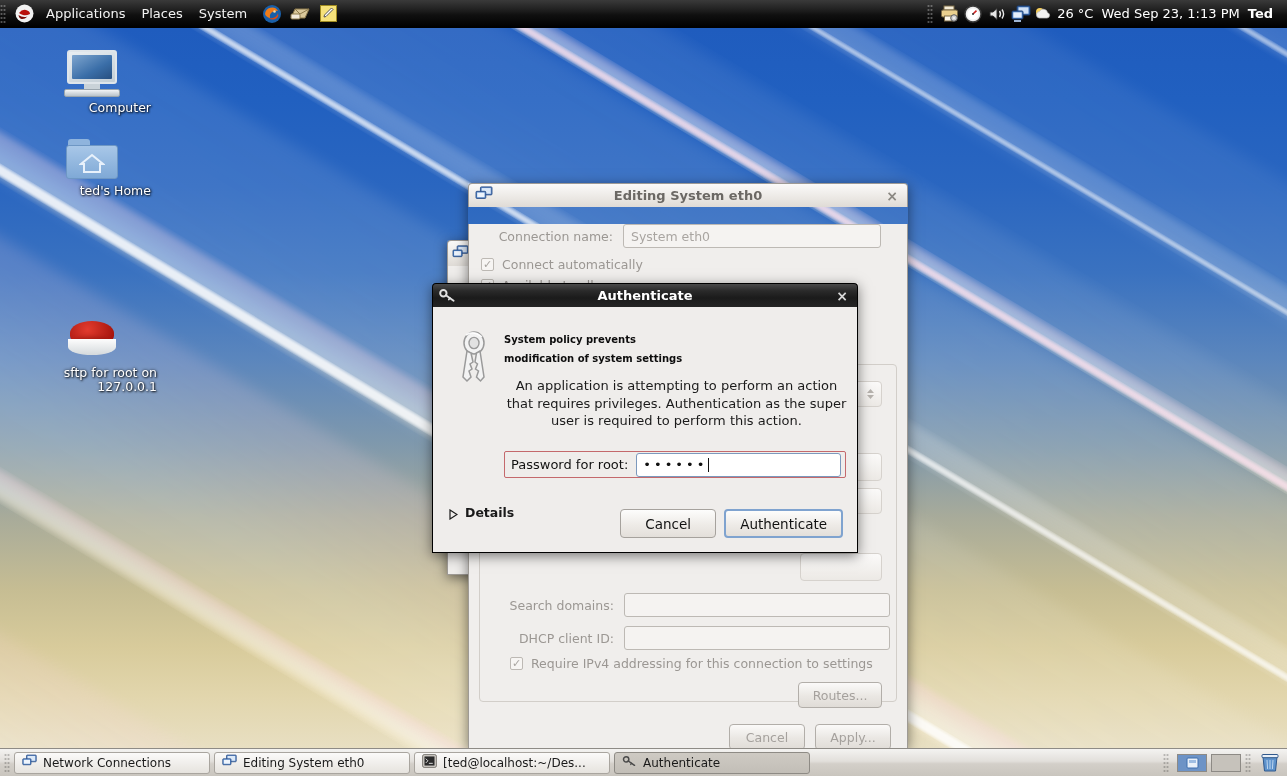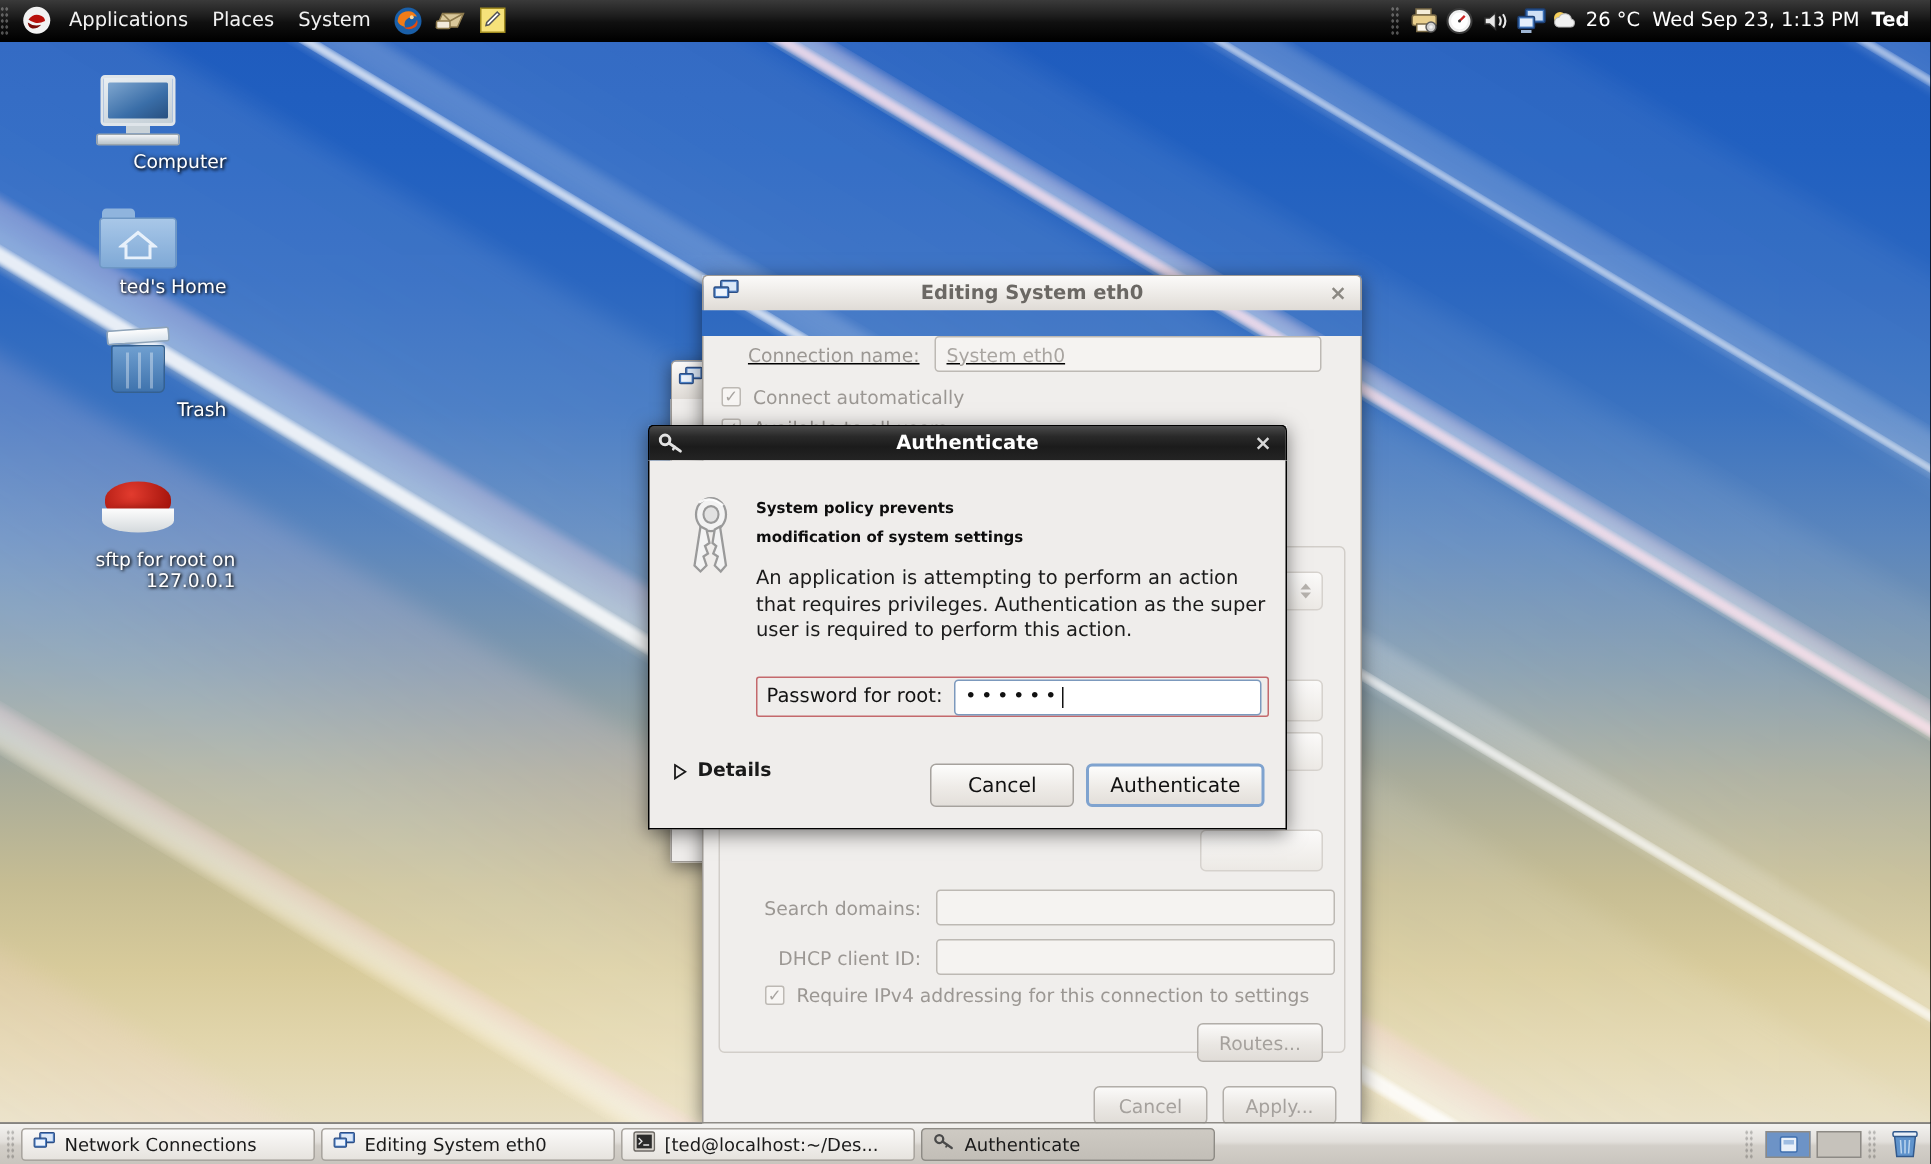--- a/index.html
+++ b/index.html
@@ -145,21 +145,21 @@
 
   .frame{
     position:absolute;left:10px;right:10px;
     border:1px solid #d2cec9;border-radius:4px;background:#f0eeec;
   }
 
   
   #authwin{left:432px;top:283px;width:426px;height:270px;}
   #authwin .wbody{height:246px;padding:0;position:relative;background:#efedeb;}
   .auth-head{font-size:10px;font-weight:bold;color:#0d0d0d;line-height:19px;}
-  .auth-body{font-size:13px;color:#1b1b1b;line-height:17.5px;}
+  .auth-body{font-size:13px;color:#1b1b1b;line-height:17.5px;text-align:center;}
   .pwbox{
     border:1px solid #c4696c;border-radius:2px;background:#efedeb;
     display:flex;align-items:center;padding:3px 4px;box-sizing:border-box;
   }
   .pwlbl{font-size:13px;color:#121212;padding:0 8px 0 2px;white-space:nowrap;}
   .pwinput{
     flex:1;height:24px;background:#fff;border:1px solid #7c99bd;border-radius:3px;
     display:flex;align-items:center;padding:0 6px;box-sizing:border-box;position:relative;
   }
   .dots{letter-spacing:3px;font-size:13px;color:#111;line-height:1;}
@@ -242,33 +242,20 @@
         <div class="tab"></div>
           <div class="bod"></div>
         <svg class="hs" viewBox="0 0 26 20">
             <path d="M13 2 L24 11 L21 11 L21 19 L5 19 L5 11 L2 11 Z" fill="none" stroke="#e8f1fb" stroke-width="2"></path>
           </svg>
       </div>
     </div>
     <div class="lbl">ted's Home</div>
   </div>
 
-  <div class="dicon" style="left:33px;top:185px;">
-    <div class="gfx">
-      <div class="trash">
-          <div class="lid"></div>
-        <div class="can">
-            <b style="left:9px"></b>
-            <b style="left:17px"></b>
-            <b style="left:25px"></b>
-          </div>
-        </div>
-    </div>
-    <div class="lbl">Trash</div>
-  </div>
 
   <div class="dicon" style="left:33px;top:285px;width:130px;left:27px;">
     <div class="gfx">
       <div class="rh">
           <div class="hat"></div>
           <div class="shd"></div>
           <div class="brim"></div>
         </div>
     </div>
     <div class="lbl">sftp for root on 127.0.0.1</div>
@@ -380,21 +367,21 @@
         <rect x="1" y="6" width="11" height="8" rx="1" fill="#4b80c6" stroke="#2d4f86"></rect>
         <rect x="2.3" y="7.3" width="8.4" height="5.4" fill="#eef4fc"></rect>
       </svg>
     </span>
     <span class="ttl">Editing System eth0</span>
     <span class="xbtn">×</span>
   </div>
 
   <div class="wbody light">
 
-    <div class="row" style="margin:17px 0 9px 0;text-decoration:underline;">
+    <div class="row" style="margin:17px 0 9px 0;">
       <div class="rowlbl lbl-dim" style="width:154px">Connection name:</div>
       <div class="entry" style="width:258px">System eth0</div>
     </div>
 
     <div style="display:flex;align-items:center;gap:8px;padding-left:12px;margin-bottom:6px;">
       <span class="chk">✓</span>
       <span class="lbl-dim">Connect automatically</span>
     </div>
     <div style="display:flex;align-items:center;gap:8px;padding-left:12px;">
       <span class="chk">✓</span>

